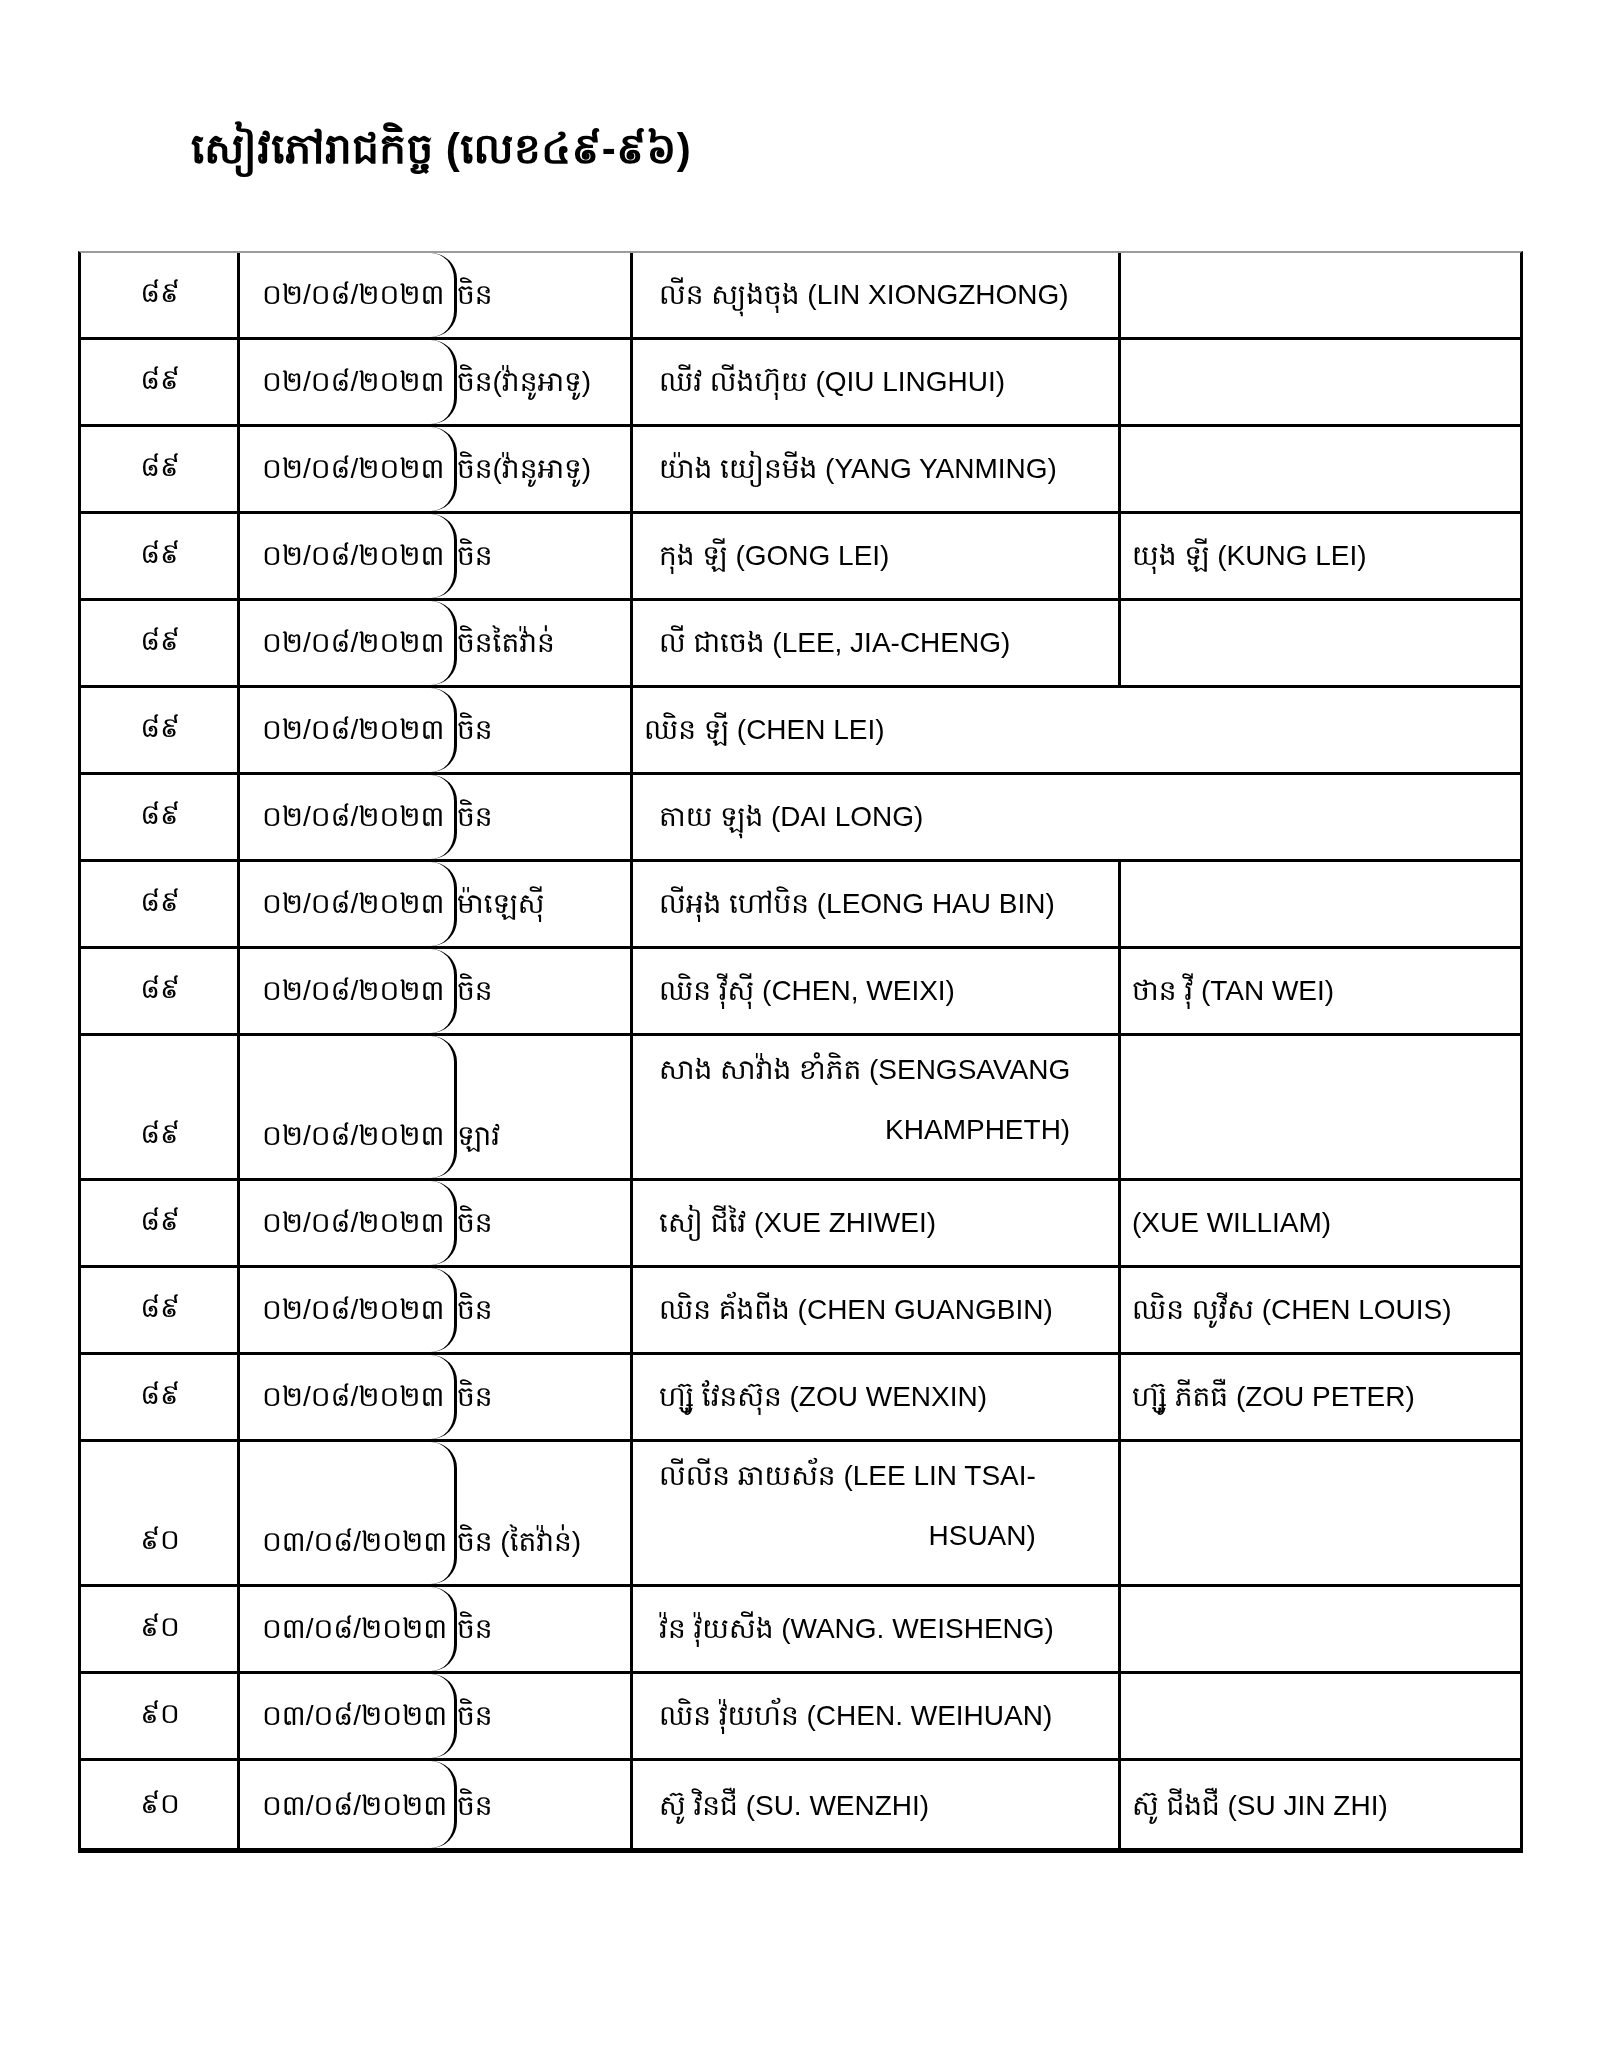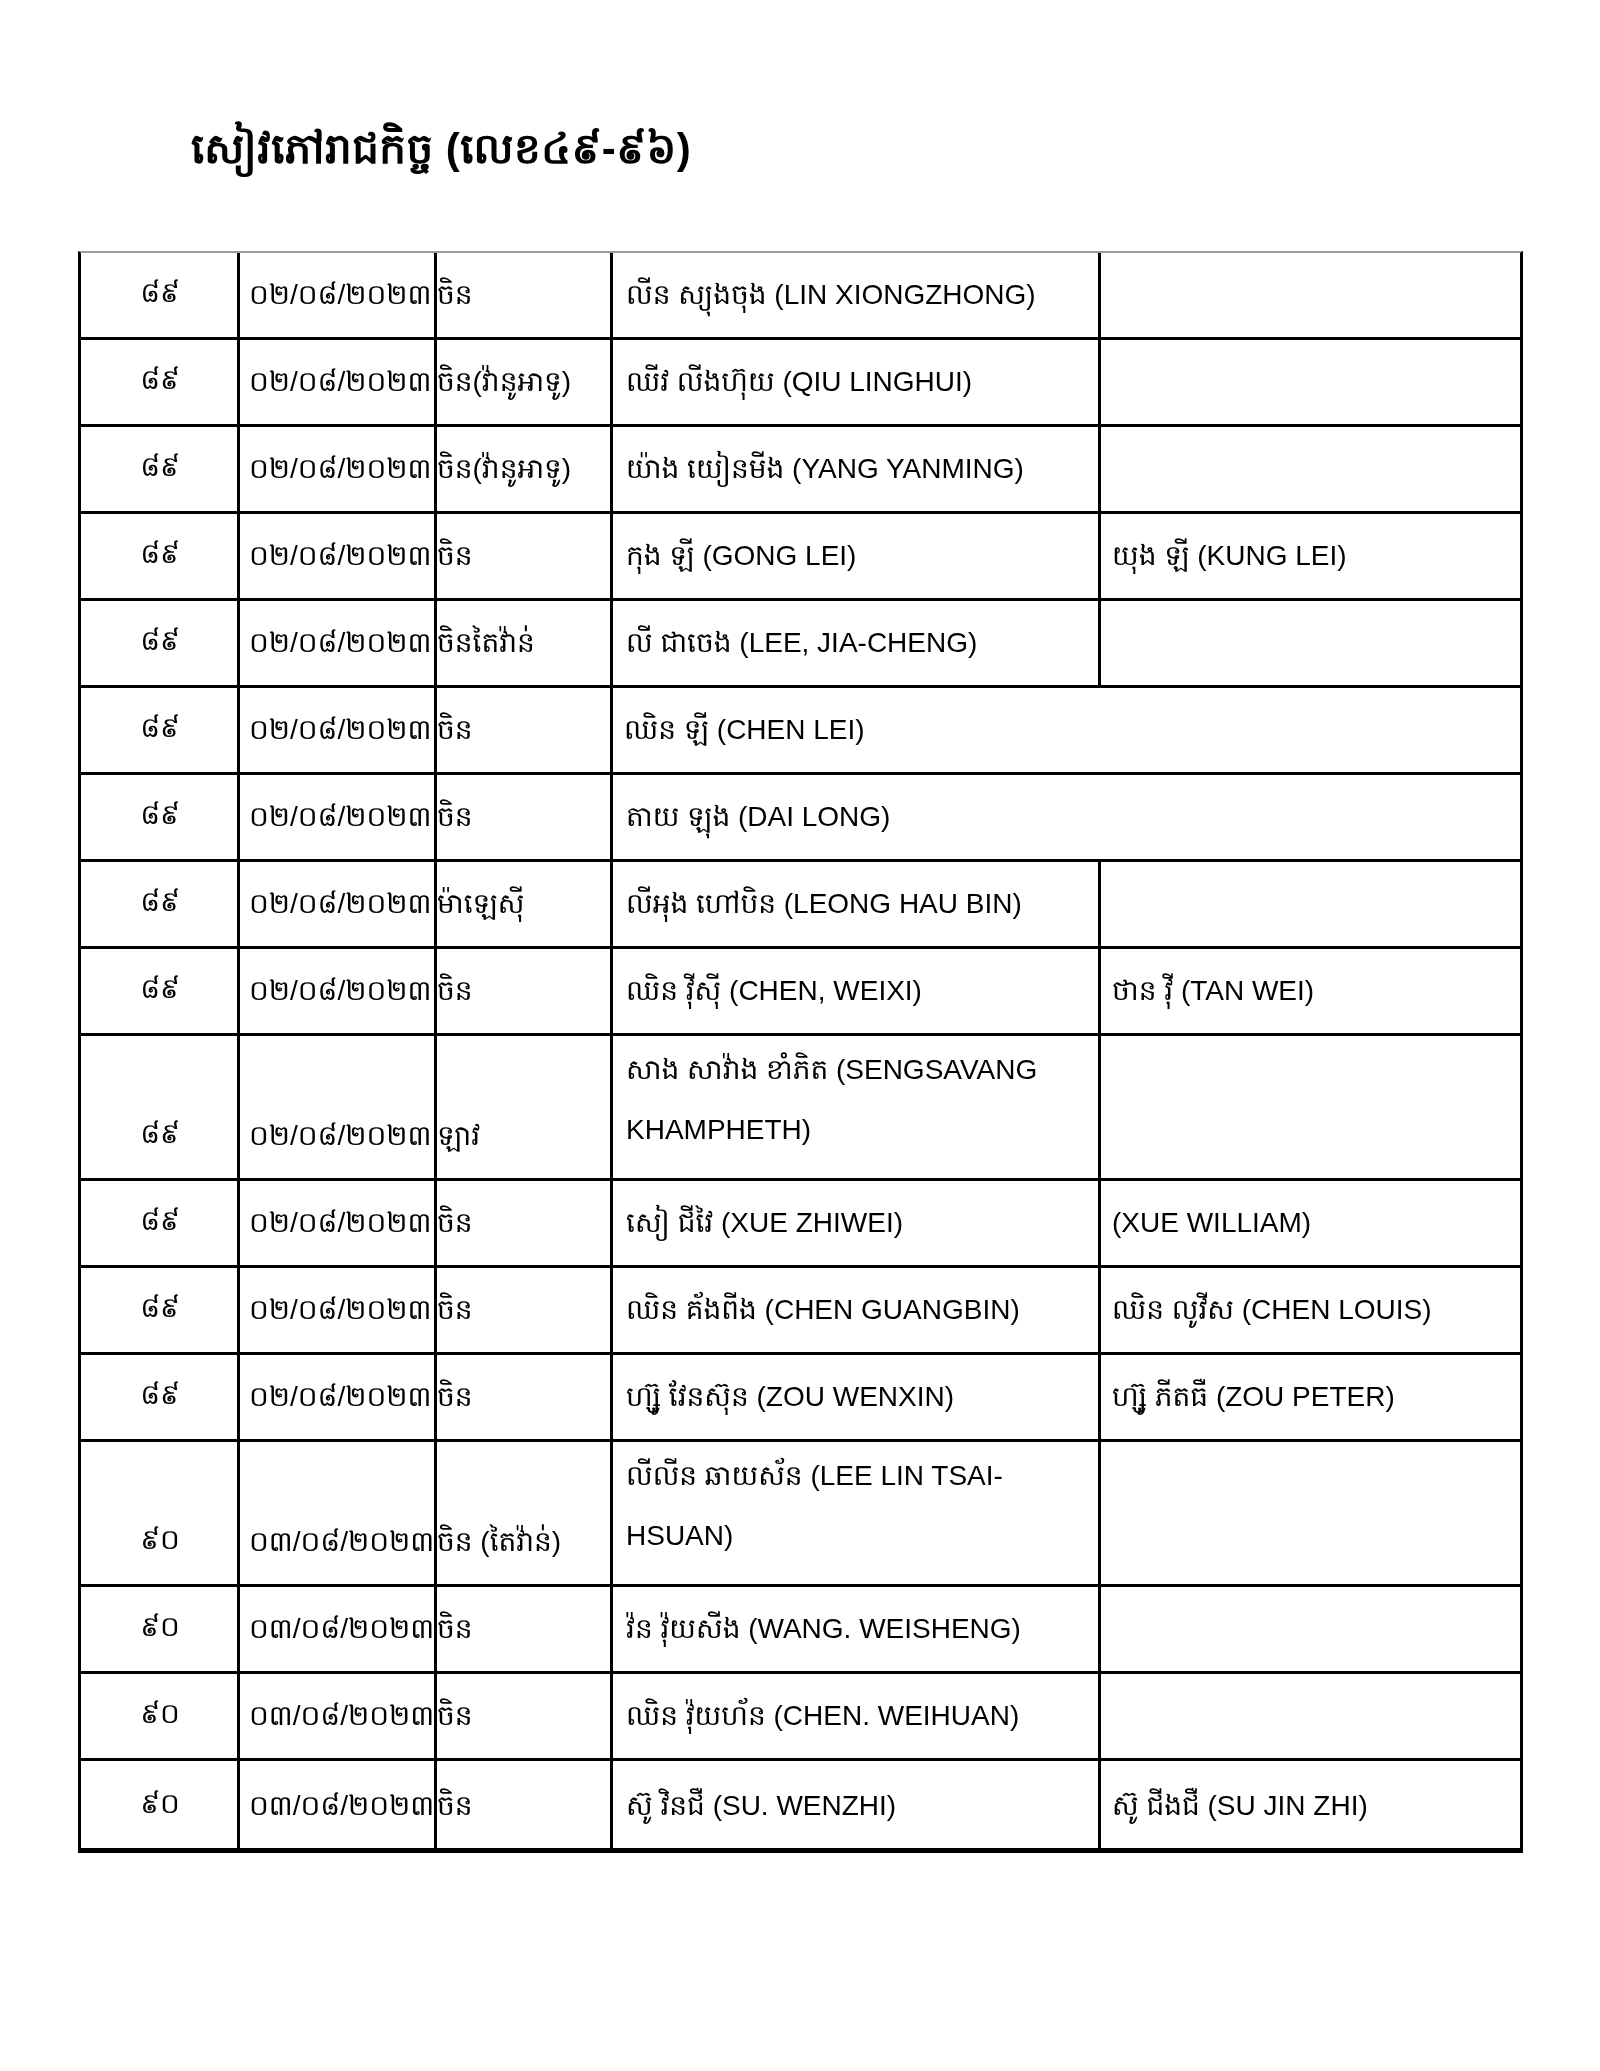--- a/index.html
+++ b/index.html
@@ -50,23 +50,23 @@
     align-items: flex-end;
     padding: 4px 8px 24px 10px;
     font-size: 28px;
     line-height: 36px;
     border-right: 3px solid #000;
     white-space: pre-line;
     overflow: hidden;
   }
   .cell:last-child { border-right: none; }
   .c-no     { width: 159px; justify-content: center; text-align: center; padding-bottom: 26px; }
-  .c-date   { width: 197px; padding-left: 9px; }
+  .c-date   { width: 217px; padding-left: 22px; border-radius: 26px; }
   .c-nat    { width: 176px; padding-left: 0; }
-  .c-name   { width: 488px; padding-left: 13px; }
+  .c-name   { width: 488px; padding-left: 26px; text-align: right; }
   .c-former { flex: 1; padding-left: 11px; border-radius: 32px; }
   .row.tall .c-name { line-height: 60px; padding-bottom: 18px; }
 </style>
 </head>
 <body>
 
 <div class="page">
   <h1 class="doc-title">សៀវភៅរាជកិច្ច (លេខ៤៩-៩៦)</h1>
 
   <div class="gazette-table">

